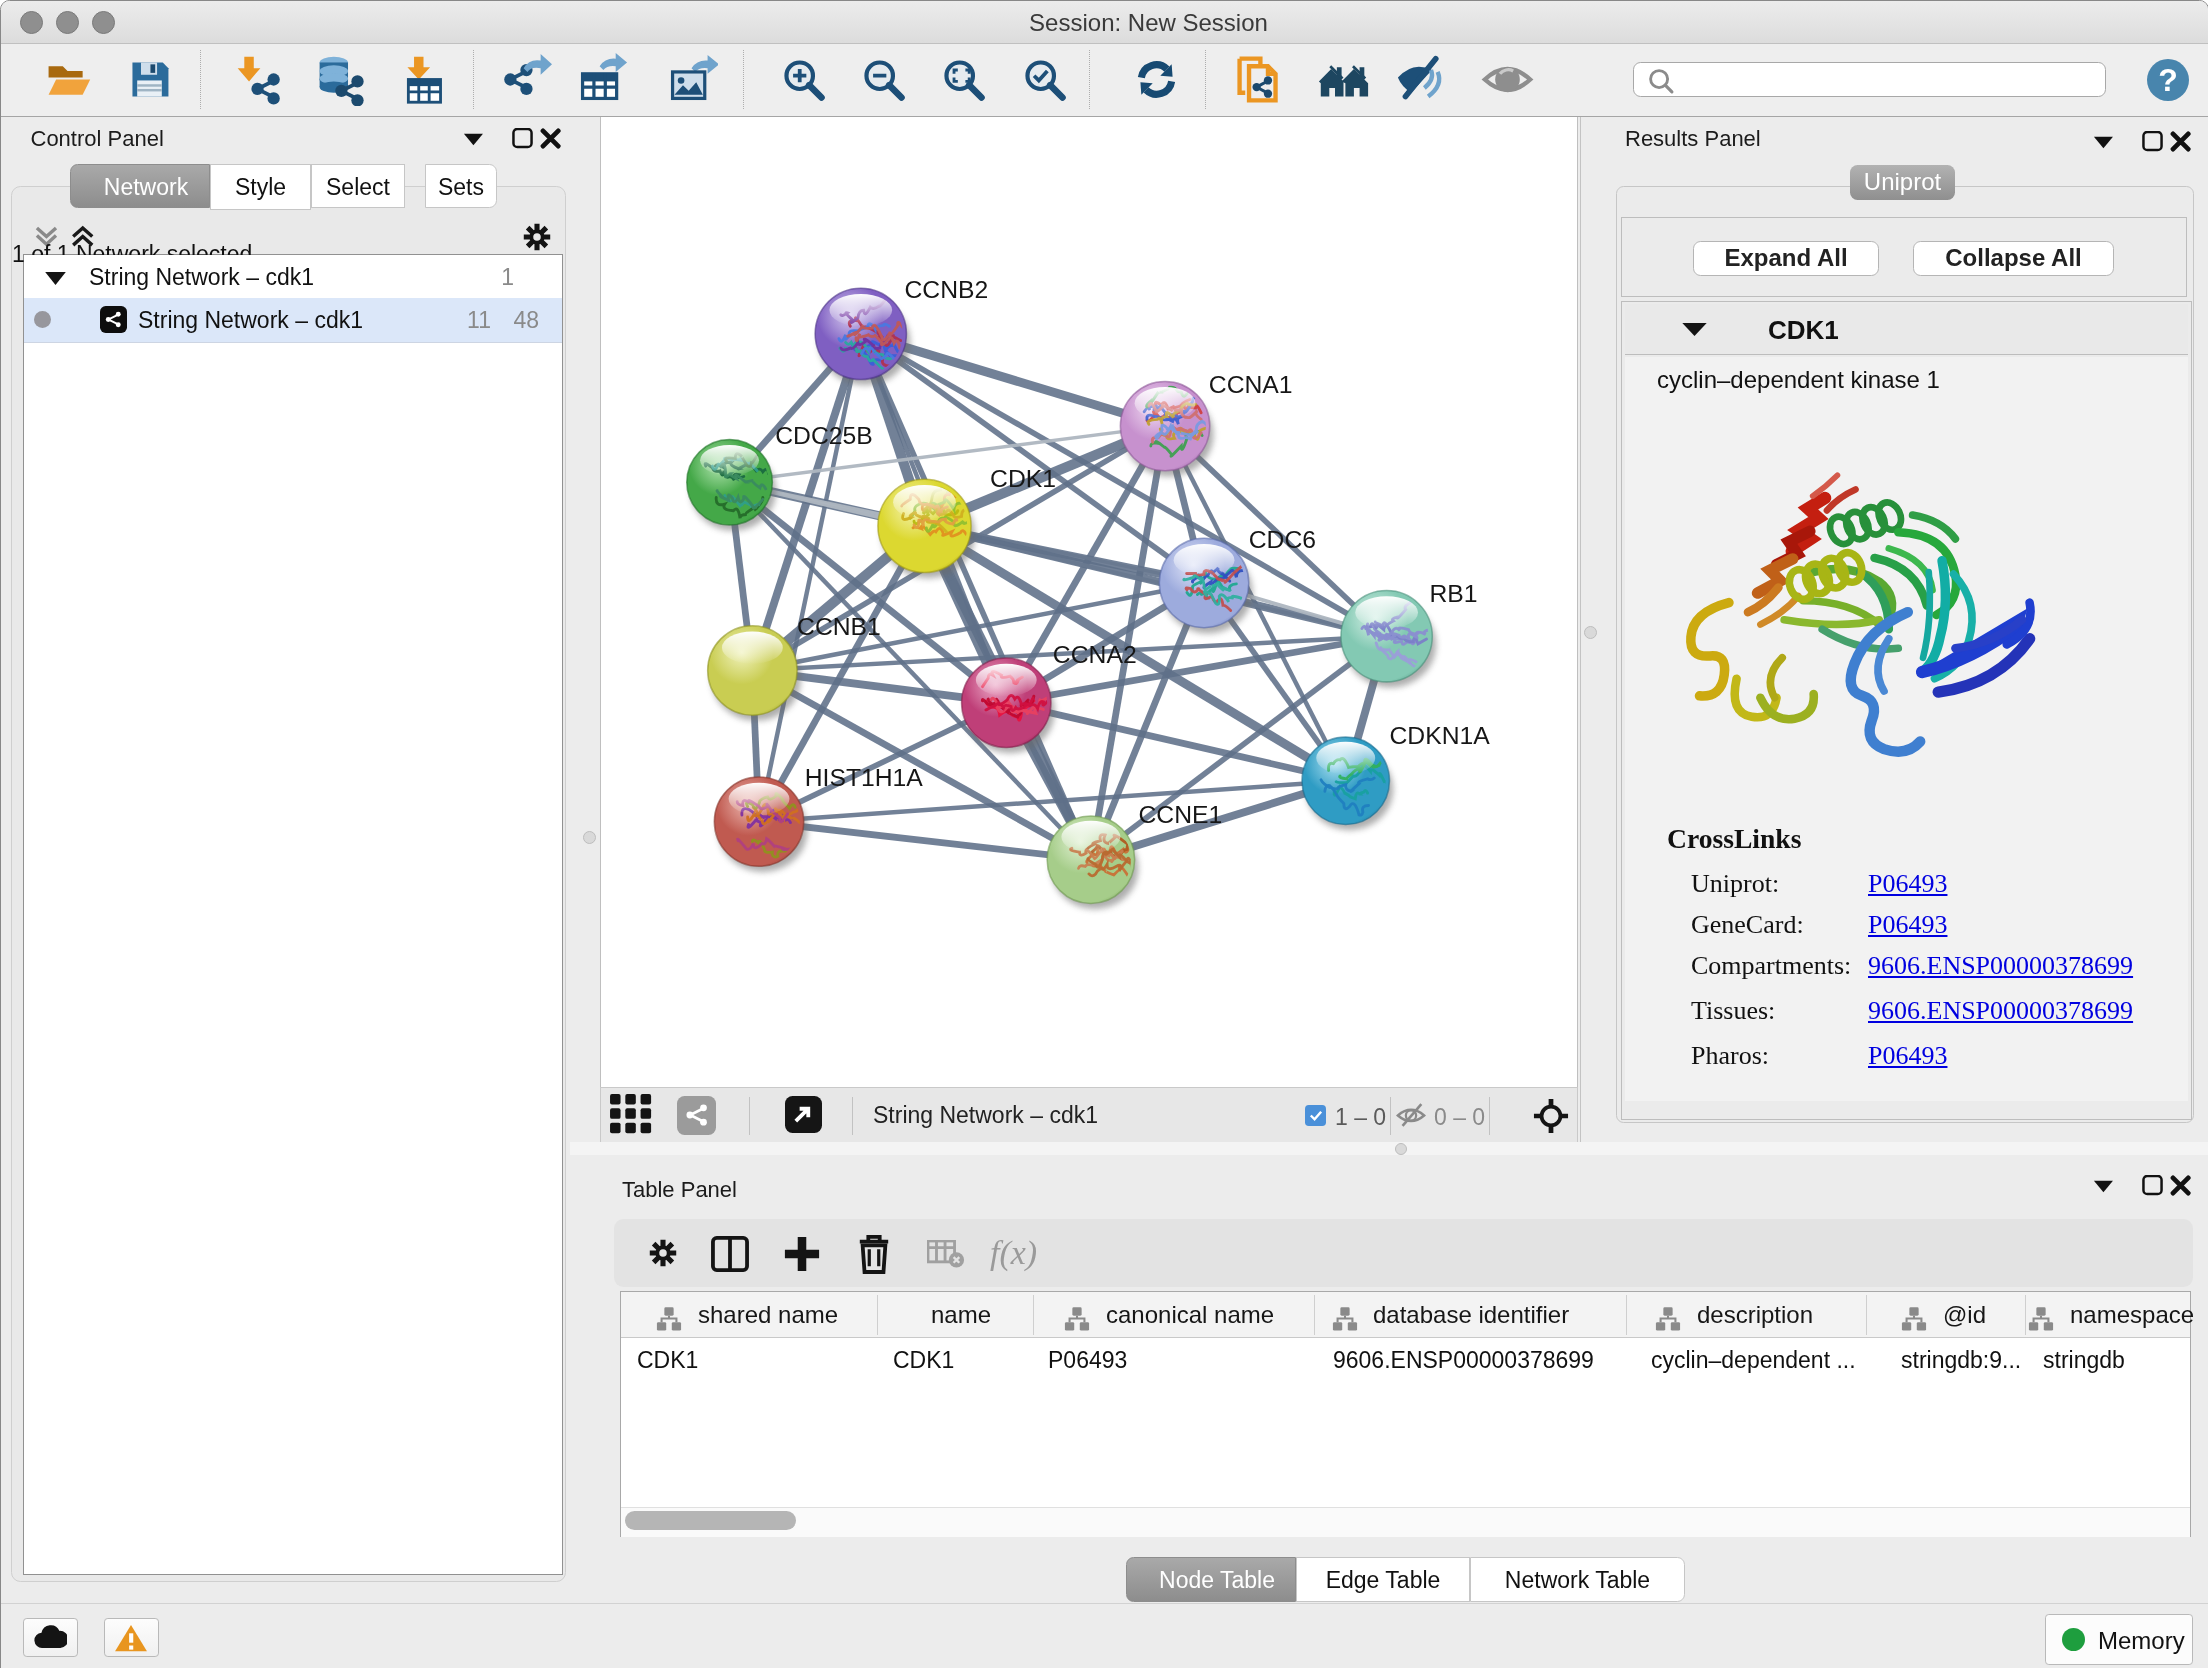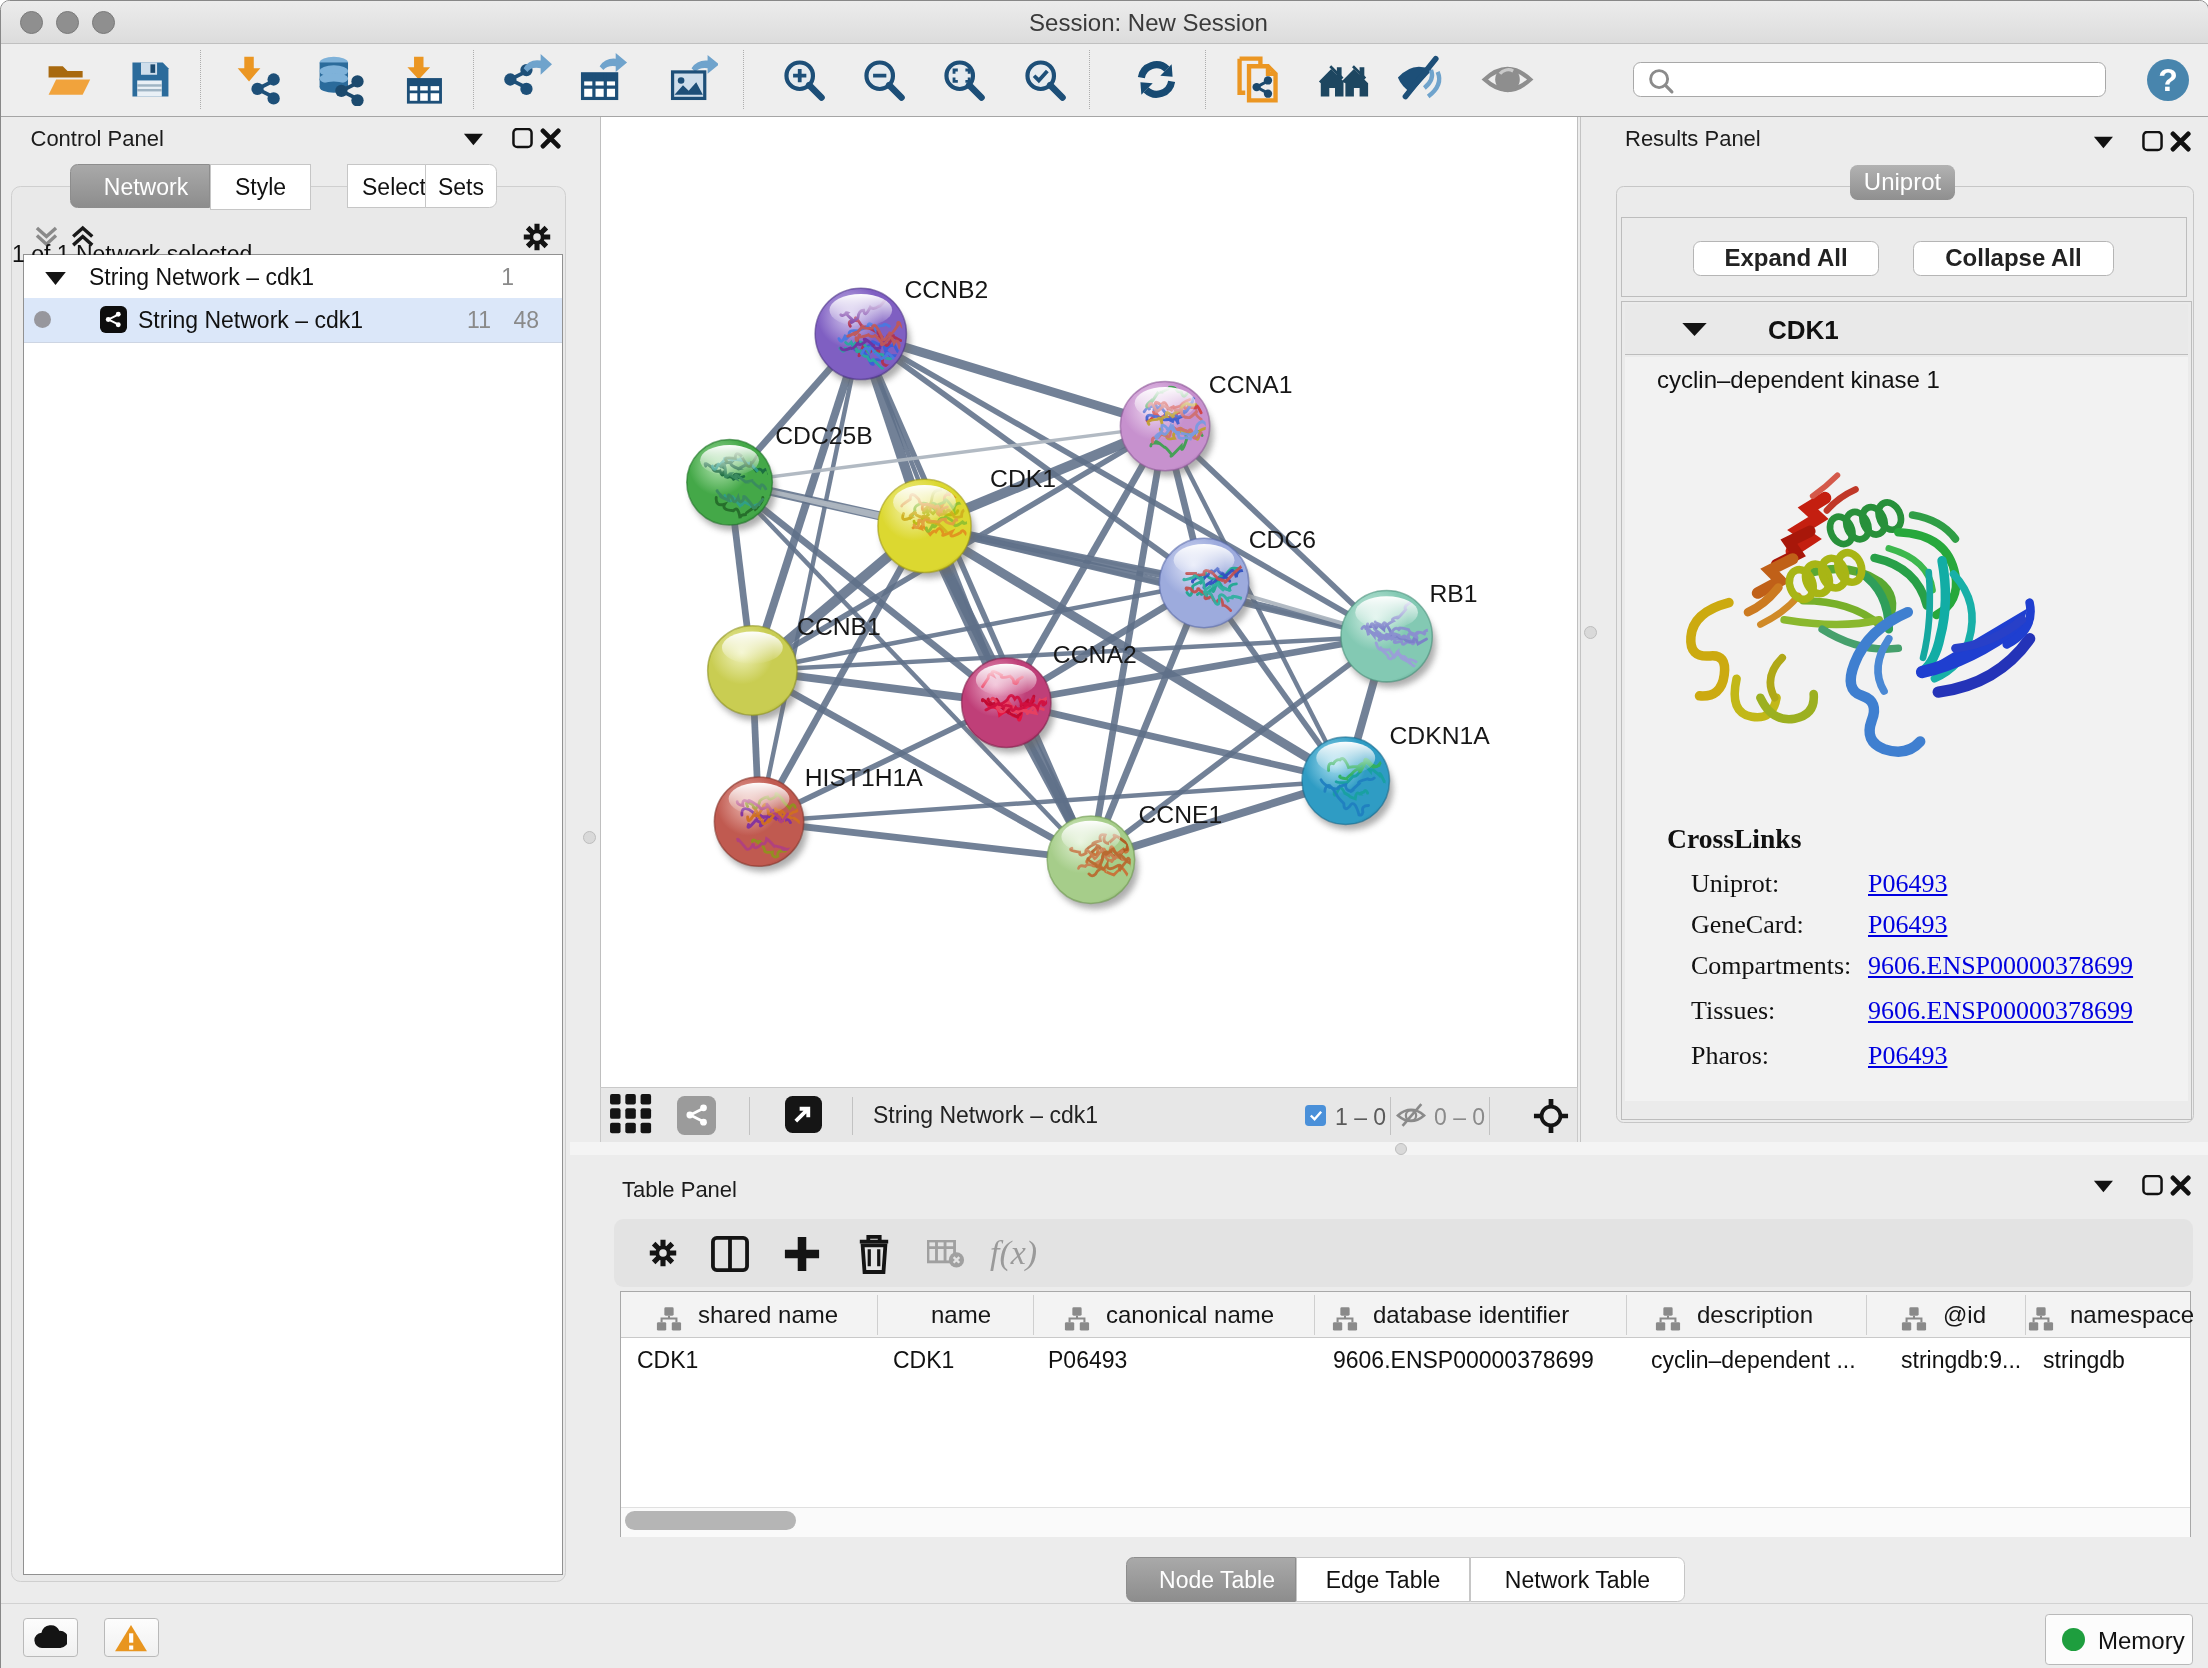--- a/index.html
+++ b/index.html
@@ -226,21 +226,21 @@
   <svg class="abs" style="left:461px;top:127px;" width="101" height="21" viewBox="0 0 106 22">
     <path d="M2 6 h20 l-10 12 z" fill="#111"></path>
     <rect x="54" y="1" width="19" height="19" rx="4" fill="none" stroke="#111" stroke-width="2.6"></rect>
     <path d="M85 3 l16 16 M101 3 l-16 16" stroke="#111" stroke-width="5" stroke-linecap="round"></path>
   </svg>
   <div class="cpane"></div>
   <div class="cplist"></div>
 
   <div class="tab tabsel" style="left:69px;top:163px;width:140px;height:44px;line-height:44px;border-radius:7.6px 0 0 7.6px;">Network</div>
   <div class="tab" style="left:209px;top:163px;width:101px;height:46px;line-height:44px;">Style</div>
-  <div class="tab" style="left:310px;top:163px;width:94px;height:44px;line-height:44px;margin-left:36px;">Select</div>
+  <div class="tab" style="left:310px;top:163px;width:94px;height:44px;line-height:44px;">Select</div>
   <div class="tab" style="left:424px;top:163px;width:72px;height:44px;line-height:44px;border-radius:0 7.6px 7.6px 0;">Sets</div>
 
   <svg class="abs" style="left:34px;top:223px;" width="63" height="27" viewBox="0 0 66 28">
     <path d="M2 4 l10 9 10-9 M2 12 l10 9 10-9" stroke="#8a8a8a" stroke-width="3.6" fill="none"></path>
     <path d="M40 13 l10-9 10 9 M40 22 l10-9 10 9" stroke="#1a1a1a" stroke-width="3.6" fill="none"></path>
   </svg>
   <div class="abs" style="left:0px;top:240px;width:569px;text-align:left;font-size:23px;color:#111;padding-left:11px;">1 of 1 Network selected</div>
   <svg class="abs" style="left:519px;top:219px;" width="34" height="34" viewBox="0 0 36 36">
     <g fill="#141414">
         <circle cx="18" cy="18" r="8"></circle>

